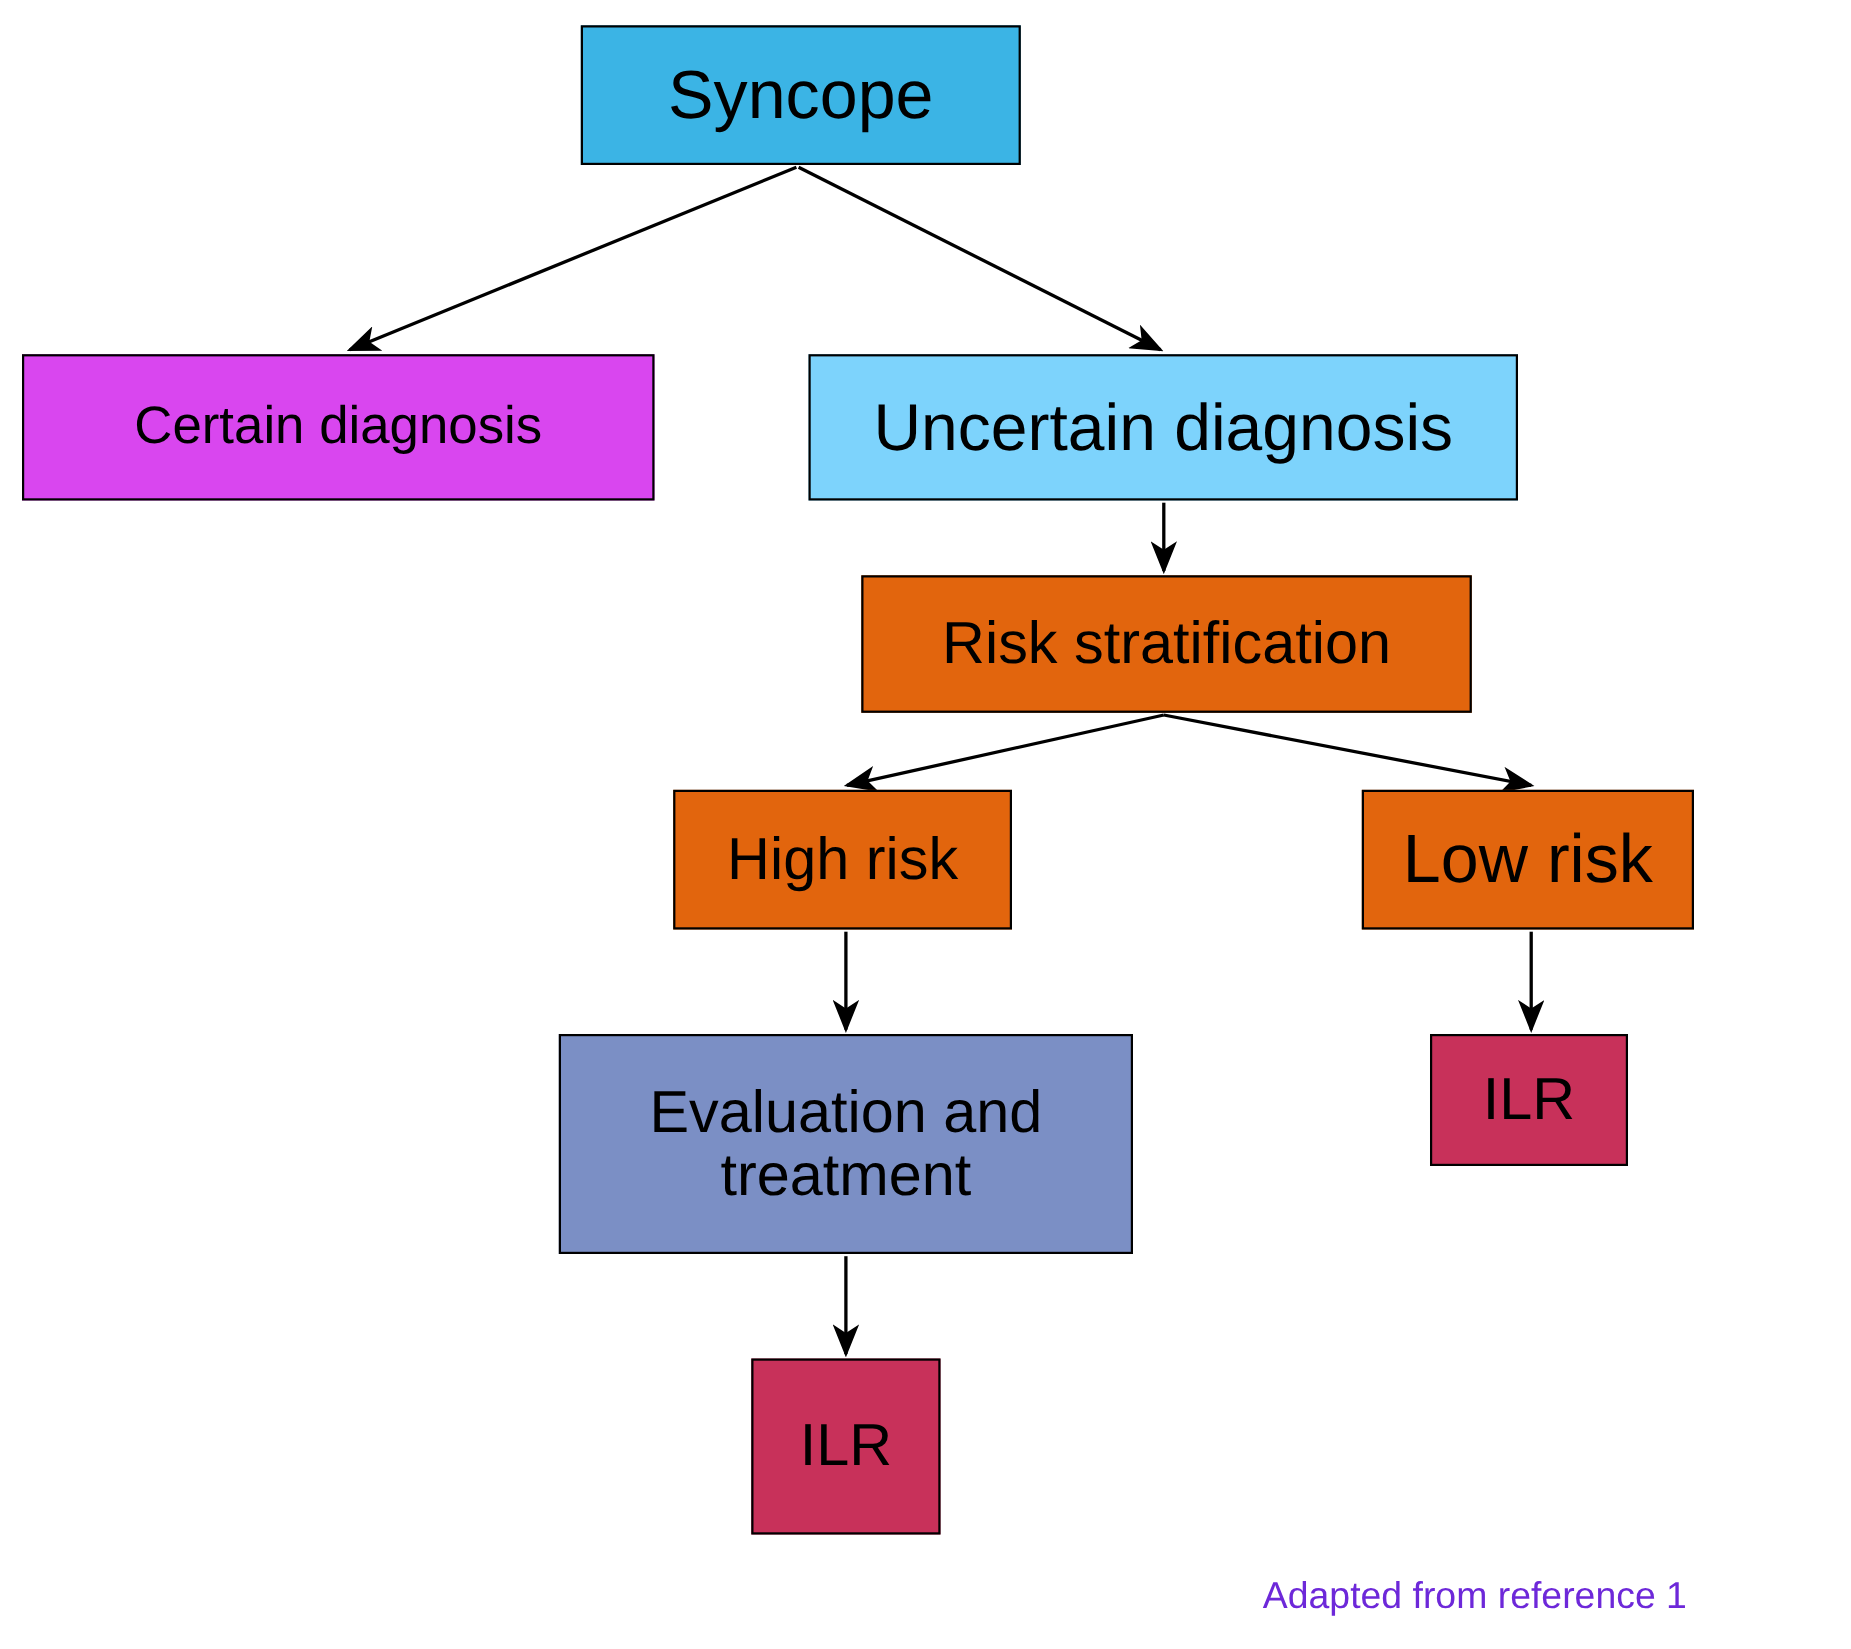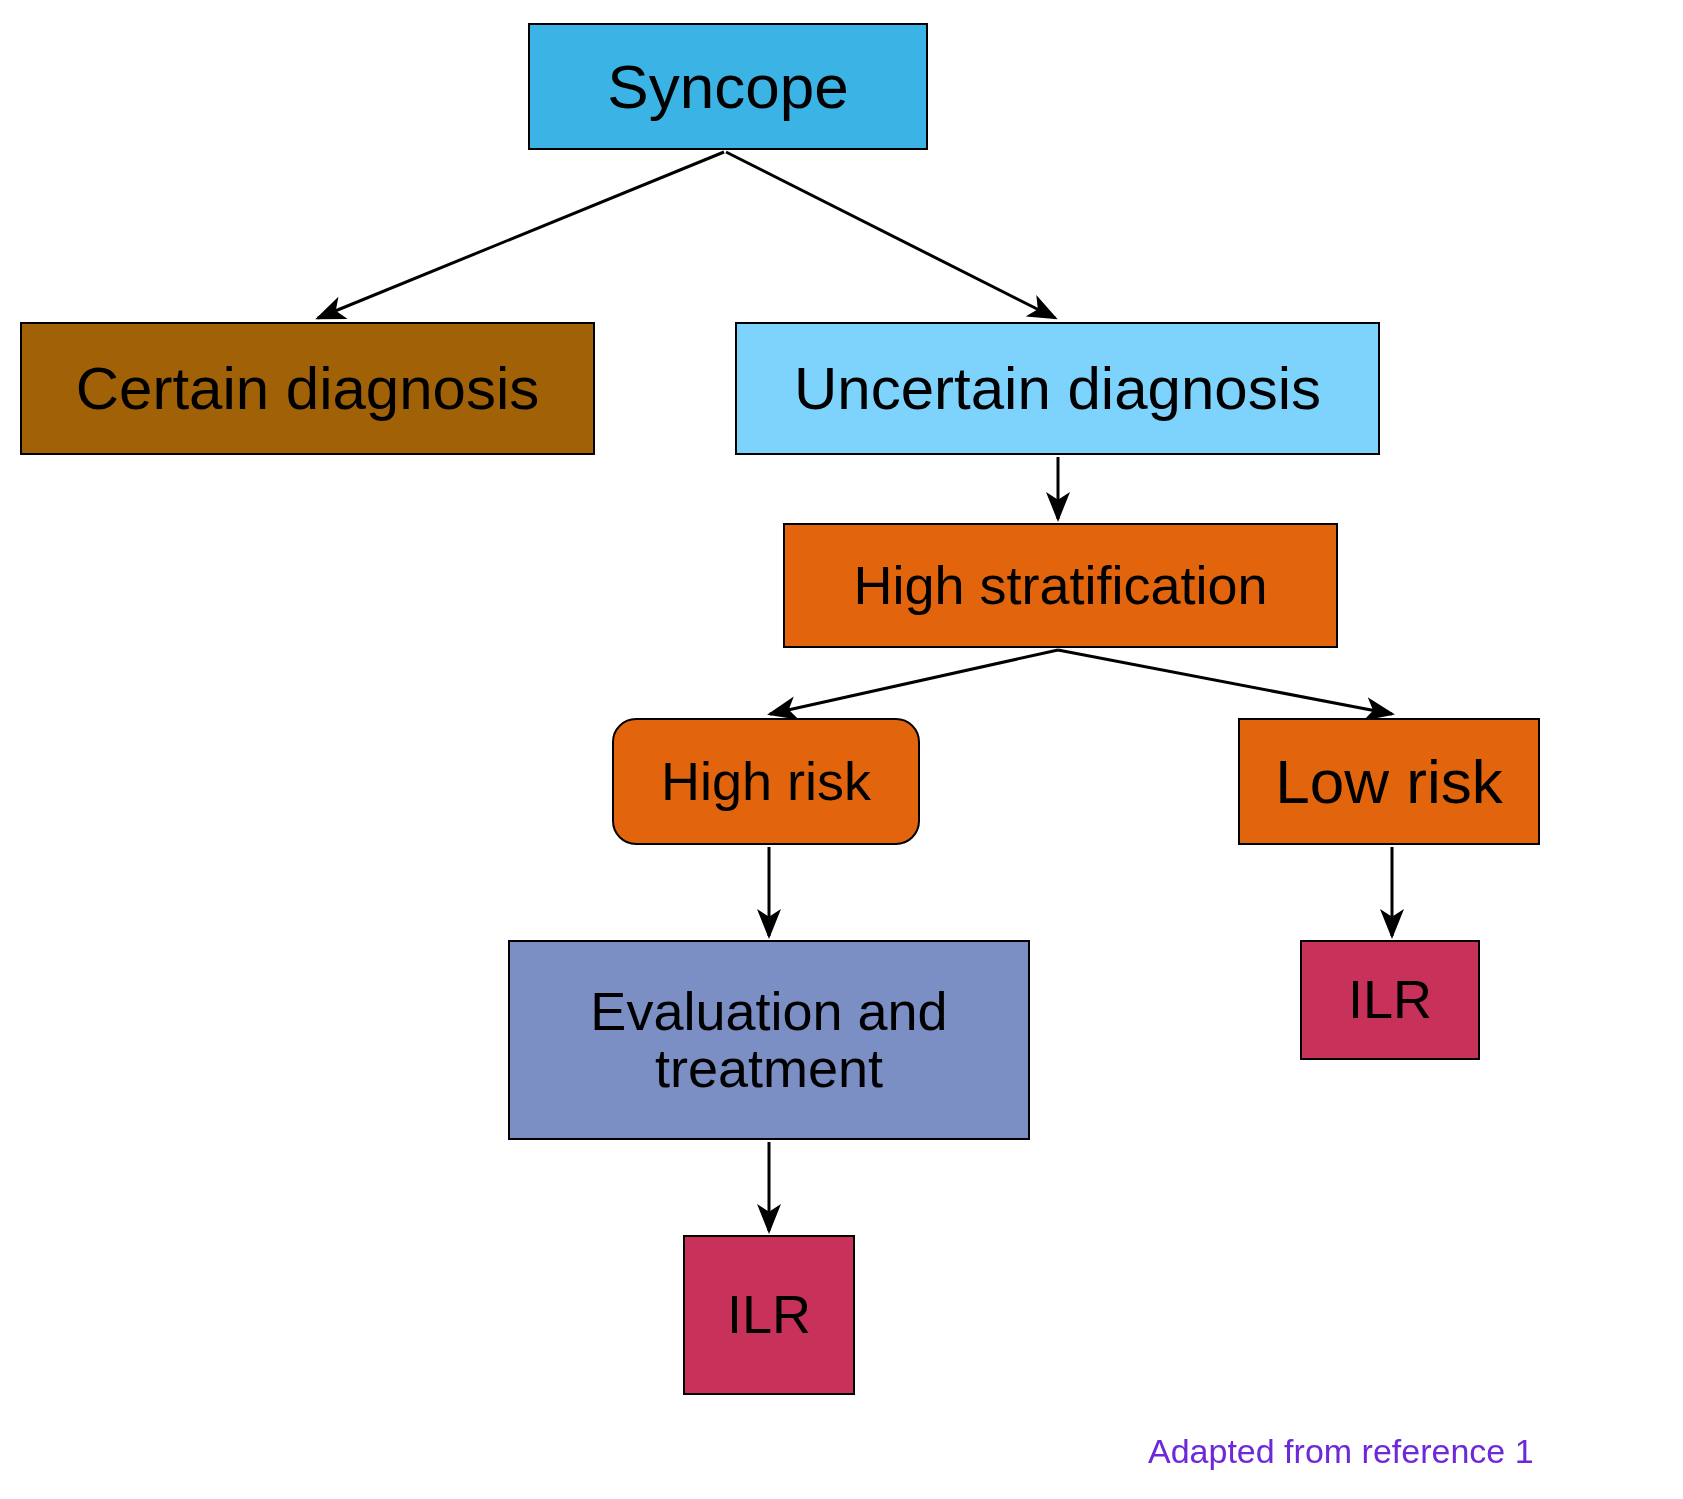--- a/index.html
+++ b/index.html
@@ -61,24 +61,24 @@
         <line x1="1058" y1="650" x2="770" y2="714" stroke="#000000" stroke-width="3" marker-end="url(#arrowhead)"></line>
         <line x1="1058" y1="650" x2="1392" y2="714" stroke="#000000" stroke-width="3" marker-end="url(#arrowhead)"></line>
         <line x1="769" y1="847" x2="769" y2="936" stroke="#000000" stroke-width="3" marker-end="url(#arrowhead)"></line>
         <line x1="1392" y1="847" x2="1392" y2="936" stroke="#000000" stroke-width="3" marker-end="url(#arrowhead)"></line>
         <line x1="769" y1="1142" x2="769" y2="1231" stroke="#000000" stroke-width="3" marker-end="url(#arrowhead)"></line>
       </g>
   </svg>
 
   <div id="node-layer">
       <div class="node" style="left: 528px; top: 23px; width: 400px; height: 127px; background: rgb(59, 180, 229); border-color: rgb(0, 0, 0); color: rgb(0, 0, 0); font-size: 62px;"><span>Syncope</span></div>
-      <div class="node" style="left: 20px; top: 322px; width: 575px; height: 133px; background: #a16207; border-color: rgb(0, 0, 0); color: rgb(0, 0, 0); font-size: 60px;"><span>Certain diagnosis</span></div>
+      <div class="node" style="left: 20px; top: 322px; width: 575px; height: 133px; background: #d946ef; border-color: rgb(0, 0, 0); color: rgb(0, 0, 0); font-size: 48px;"><span>Certain diagnosis</span></div>
       <div class="node" style="left: 735px; top: 322px; width: 645px; height: 133px; background: #7dd3fc; border-color: rgb(0, 0, 0); color: rgb(0, 0, 0); font-size: 60px;"><span>Uncertain diagnosis</span></div>
-      <div class="node" style="left: 783px; top: 523px; width: 555px; height: 125px; background: rgb(226, 101, 13); border-color: rgb(0, 0, 0); color: rgb(0, 0, 0); font-size: 54px;"><span>High stratification</span></div>
-      <div class="node" style="left: 612px; top: 718px; width: 308px; height: 127px; background: rgb(226, 101, 13); border-color: rgb(0, 0, 0); color: rgb(0, 0, 0); font-size: 54px; border-radius: 24px;"><span>High risk</span></div>
+      <div class="node" style="left: 783px; top: 523px; width: 555px; height: 125px; background: rgb(226, 101, 13); border-color: rgb(0, 0, 0); color: rgb(0, 0, 0); font-size: 54px;"><span>Risk stratification</span></div>
+      <div class="node" style="left: 612px; top: 718px; width: 308px; height: 127px; background: rgb(226, 101, 13); border-color: rgb(0, 0, 0); color: rgb(0, 0, 0); font-size: 54px;"><span>High risk</span></div>
       <div class="node" style="left: 1238px; top: 718px; width: 302px; height: 127px; background: rgb(226, 101, 13); border-color: rgb(0, 0, 0); color: rgb(0, 0, 0); font-size: 62px;"><span>Low risk</span></div>
       <div class="node" style="left: 508px; top: 940px; width: 522px; height: 200px; background: rgb(123, 143, 197); border-color: rgb(0, 0, 0); color: rgb(0, 0, 0); font-size: 54px; text-align: center;"><span>Evaluation and
 treatment</span></div>
       <div class="node" style="left: 1300px; top: 940px; width: 180px; height: 120px; background: rgb(200, 49, 90); border-color: rgb(0, 0, 0); color: rgb(0, 0, 0); font-size: 54px;"><span>ILR</span></div>
       <div class="node" style="left: 683px; top: 1235px; width: 172px; height: 160px; background: rgb(200, 49, 90); border-color: rgb(0, 0, 0); color: rgb(0, 0, 0); font-size: 54px;"><span>ILR</span></div>
     </div>
 
   <div class="caption" style="left: 1148px; top: 1432px; font-size: 34px;">Adapted from reference 1</div>
 
 </div>

